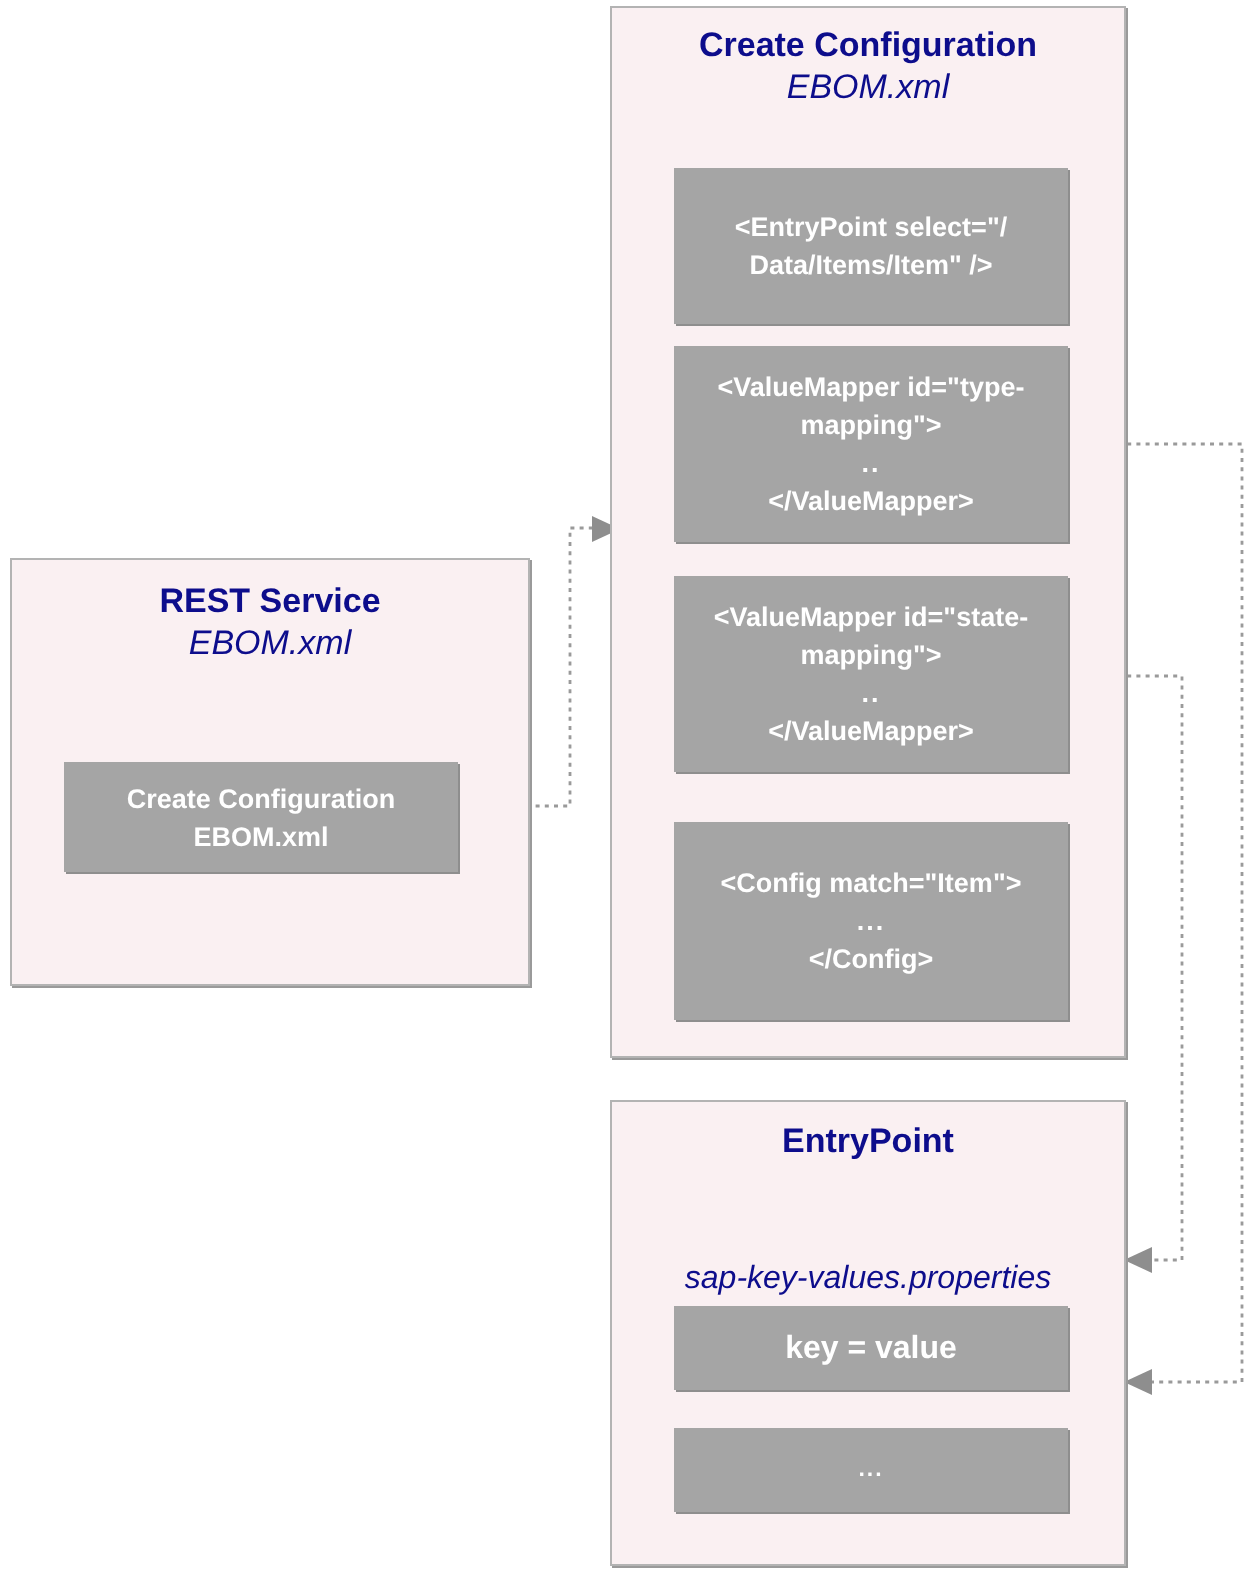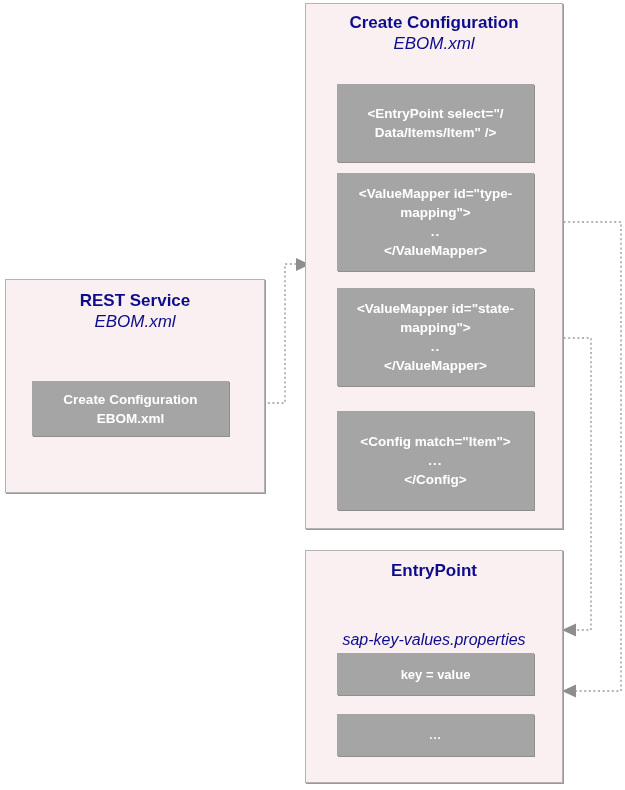--- a/index.html
+++ b/index.html
@@ -83,21 +83,21 @@
   
   #box-create-config { left: 32px;  top: 381px; width: 197px; height: 55px; }
 
   
   #box-entrypoint  { left: 337px; top: 84px;  width: 197px; height: 78px; }
   #box-type-map    { left: 337px; top: 173px; width: 197px; height: 98px; }
   #box-state-map   { left: 337px; top: 288px; width: 197px; height: 98px; }
   #box-config      { left: 337px; top: 411px; width: 197px; height: 99px; }
 
   
-  #box-keyvalue    { left: 337px; top: 653px; width: 197px; height: 42px; font-size: 13px; }
+  #box-keyvalue    { left: 337px; top: 653px; width: 197px; height: 42px; font-size: 16px; }
   #box-ellipsis    { left: 337px; top: 714px; width: 197px; height: 42px; font-size: 11.5px; }
 
   
   #connectors {
     position: absolute;
     left: 0; top: 0;
     width: 625px; height: 790px;
     pointer-events: none;
   }
 </style>

